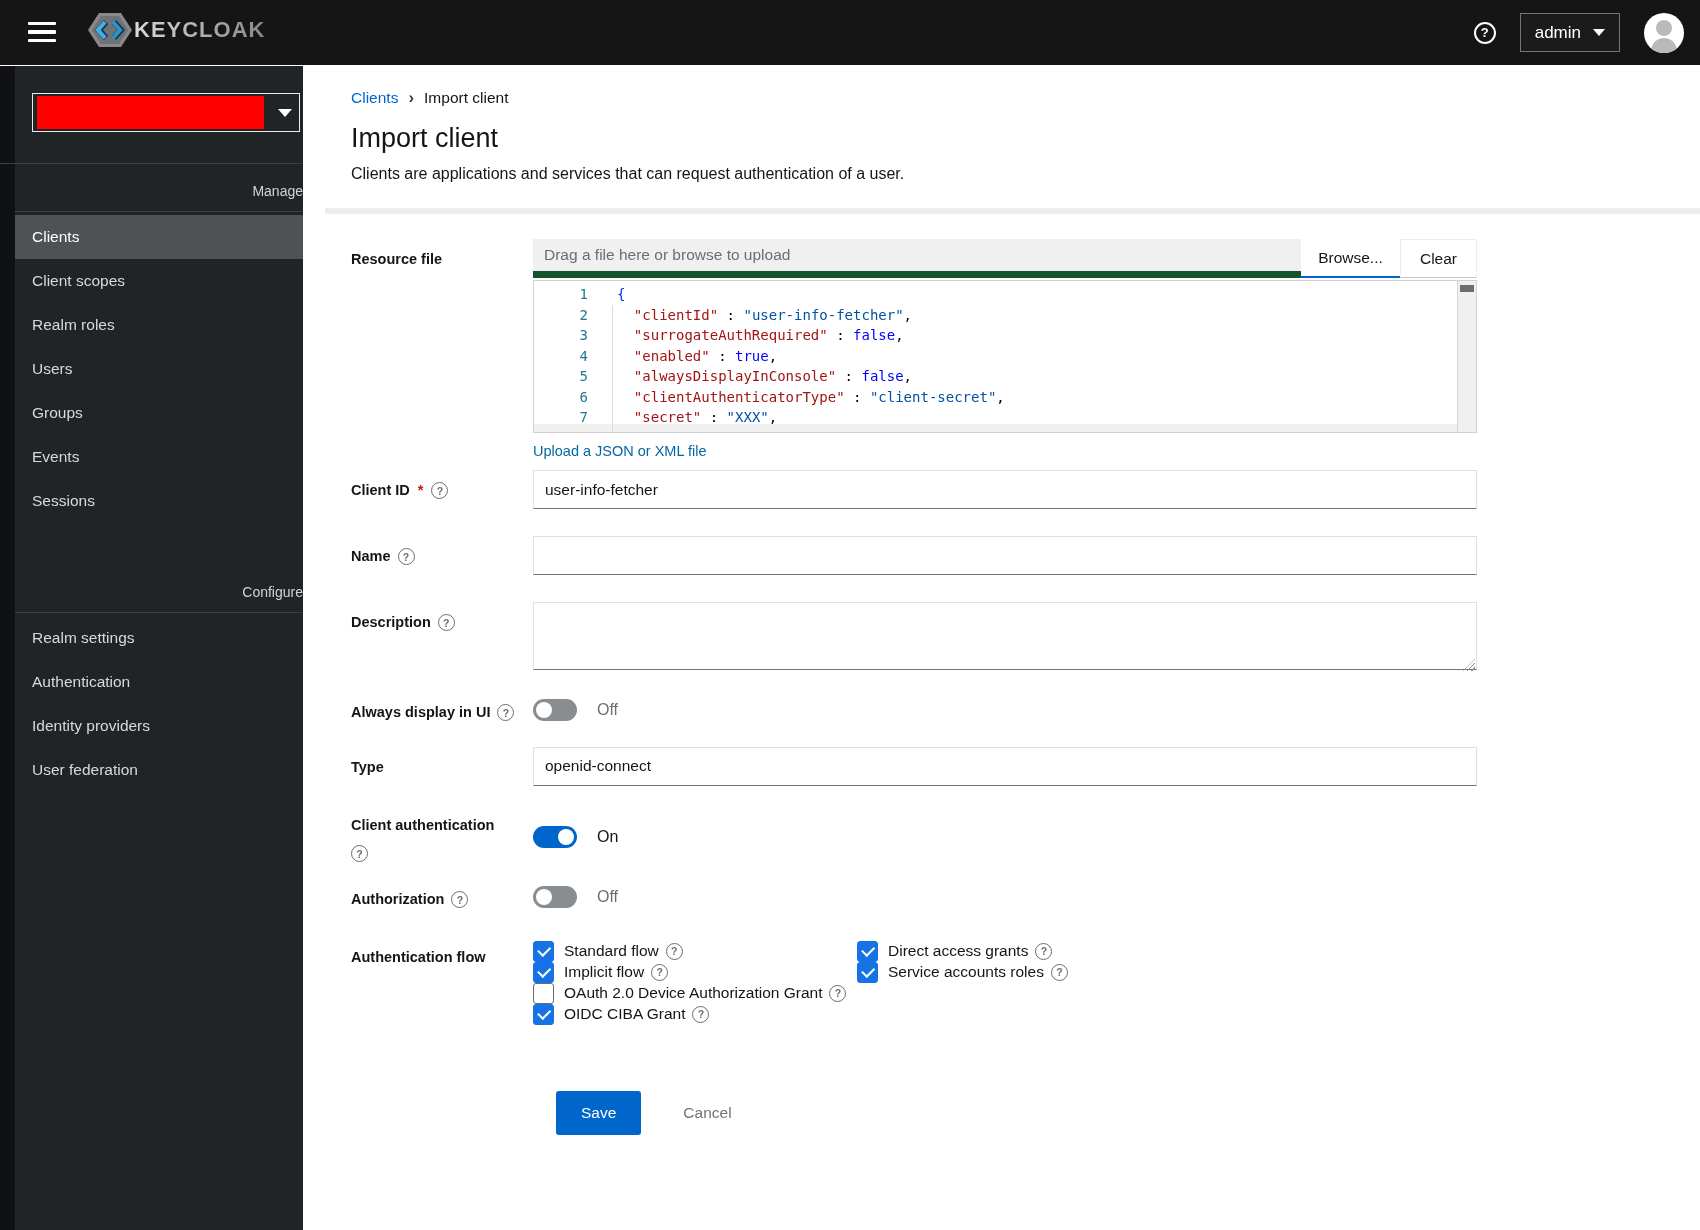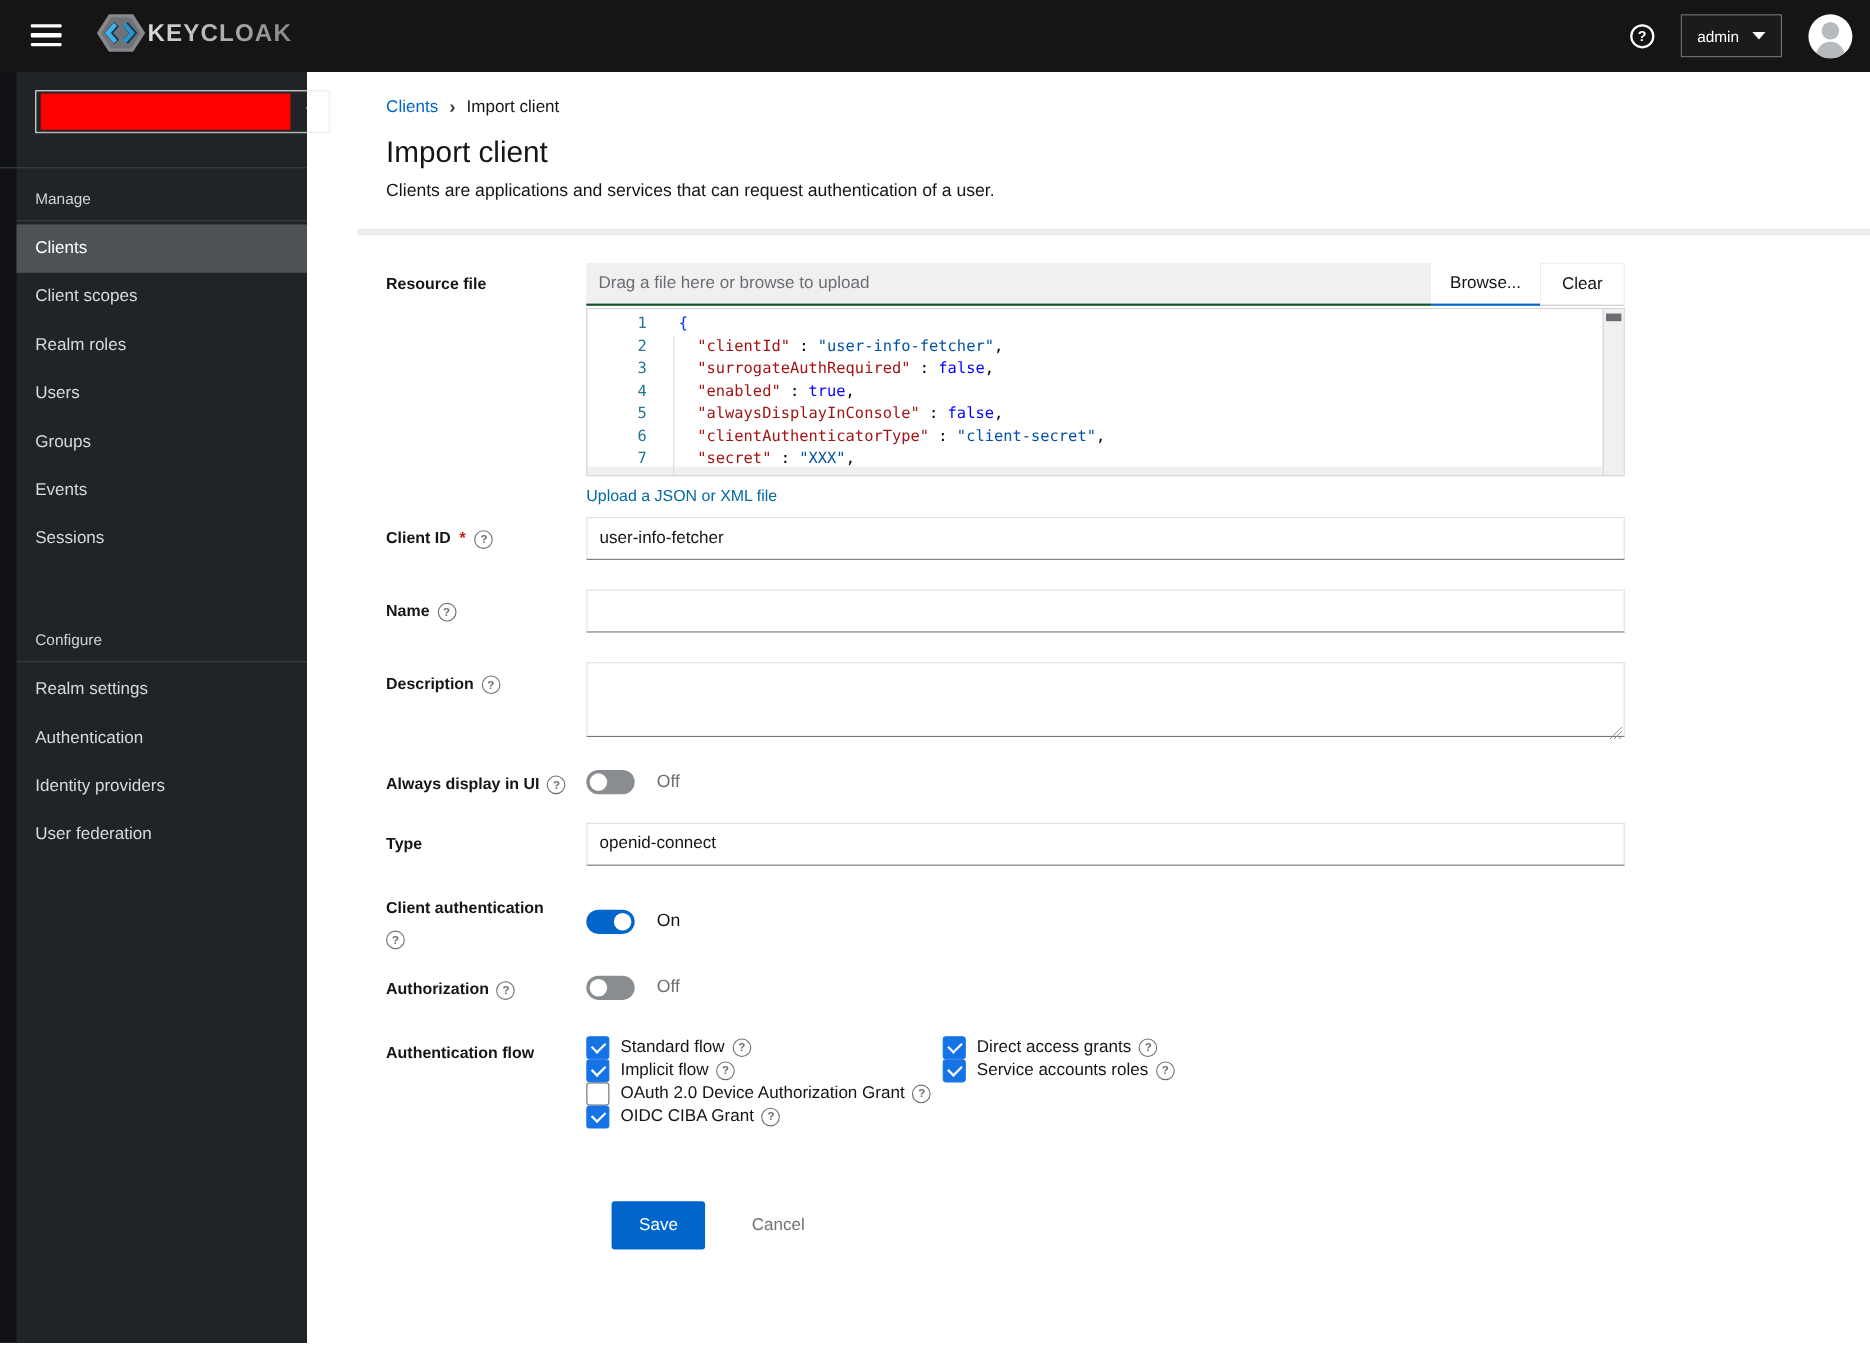--- a/index.html
+++ b/index.html
@@ -14,31 +14,31 @@
   .hamburger span { display:block; width:28px; height:3.5px; background:#fff; border-radius:1px; }
   .brand { position:absolute; left:88px; top:10px; display:flex; align-items:center; gap:2px; }
   .brand-text { font-size:22px; font-weight:700; letter-spacing:1px;
                 background:linear-gradient(90deg,#d9dadb 0%,#85888b 100%);
                 -webkit-background-clip:text; background-clip:text; color:transparent; }
   .topbar-right { position:absolute; right:16px; top:0; height:65px; display:flex; align-items:center; gap:24px; }
   .help-circle { width:22px; height:22px; border:2px solid #fff; border-radius:50%; color:#fff;
                  display:flex; align-items:center; justify-content:center; cursor:pointer; }
   .help-circle::after { content:"?"; font-size:13px; font-weight:700; }
   .user-menu { height:39px; border:1px solid #72767b; display:flex; align-items:center; gap:12px;
-               padding:0 14px; color:#fff; font-size:14px; cursor:pointer; background:#1b1b1b; }
+               padding:0 14px; color:#fff; font-size:17px; cursor:pointer; background:#1b1b1b; }
   .caret-down-white { width:0; height:0; border-left:6px solid transparent; border-right:6px solid transparent;
                       border-top:7px solid #fff; }
   .avatar { width:40px; height:40px; border-radius:50%; background:#fff; position:relative; overflow:hidden; }
   .avatar::before { content:""; position:absolute; left:12px; top:7px; width:16px; height:16px;
                     border-radius:50%; background:#b8bbbe; }
   .avatar::after { content:""; position:absolute; left:7px; top:25px; width:26px; height:18px;
                    border-radius:13px 13px 0 0; background:#b8bbbe; }
 
   
-  .sidebar { position:fixed; left:0; top:55px; width:279px; height:1165px; background:#212427; z-index:20; }
+  .sidebar { position:fixed; left:0; top:66px; width:303px; height:1165px; background:#212427; z-index:20;text-align:right; }
   .sidebar::before { content:""; position:absolute; left:0; top:0; bottom:0; width:15px; background:#0f1114; }
   .realm-area { height:98px; border-bottom:1px solid #3c3f42; position:relative; }
   .realm-select { position:absolute; left:32px; top:27px; width:268px; height:39px;
                   border:1px solid #ececec; display:flex; align-items:center; cursor:pointer; }
   .realm-red { margin:2px 0 2px 4px; width:227px; height:33px; background:#ff0000; }
   .realm-caret { margin-left:14px; width:0; height:0; border-left:7px solid transparent;
                  border-right:7px solid transparent; border-top:8px solid #fff; }
   .nav-group-title { color:#d2d2d2; font-size:14px; padding:19px 0 12px 32px; }
   .nav-divider { border:none; border-top:1px solid #3c3f42; }
   .nav-list { list-style:none; margin-left:6px; padding-top:3px; }
@@ -62,21 +62,21 @@
   .flabel { font-size:14.5px; font-weight:700; color:#151515; padding-top:11px; line-height:1.35; }
   .flabel .inline { display:inline-flex; align-items:center; gap:7px; flex-wrap:wrap; }
   .req { color:#c9190b; font-weight:700; margin:0 1px; }
   .q { display:inline-flex; width:17px; height:17px; border:1.5px solid #6a6e73; border-radius:50%;
        color:#6a6e73; align-items:center; justify-content:center; flex:none; }
   .q::after { content:"?"; font-size:10.5px; font-weight:700; }
   .q.below { margin-top:10px; }
 
   
   .file-row { display:flex; height:39px; }
-  .dropzone { flex:1; background:#f0f0f0; border-bottom:2px solid #14532d; color:#6a6e73;
+  .dropzone { flex:1; background:#f0f0f0; border-bottom:7px solid #14532d; color:#6a6e73;
               font-size:15.5px; display:flex; align-items:center; padding-left:11px; }
   .browse-btn { width:99px; background:#fff; border:none; border-bottom:2px solid #0066cc;
                 font-family:inherit; font-size:15.5px; color:#151515; cursor:pointer; }
   .clear-btn { width:77px; background:#fff; border:1px solid #ededed; border-bottom:1px solid #c8c8c8;
                font-family:inherit; font-size:15.5px; color:#151515; cursor:pointer; }
 
   
   .editor { position:relative; margin-top:2px; height:153px; border:1px solid #d2d2d2;
             background:#f0f0f0; overflow:hidden; }
   .code-area { position:absolute; left:0; top:0; right:19px; bottom:8px; background:#fff;

